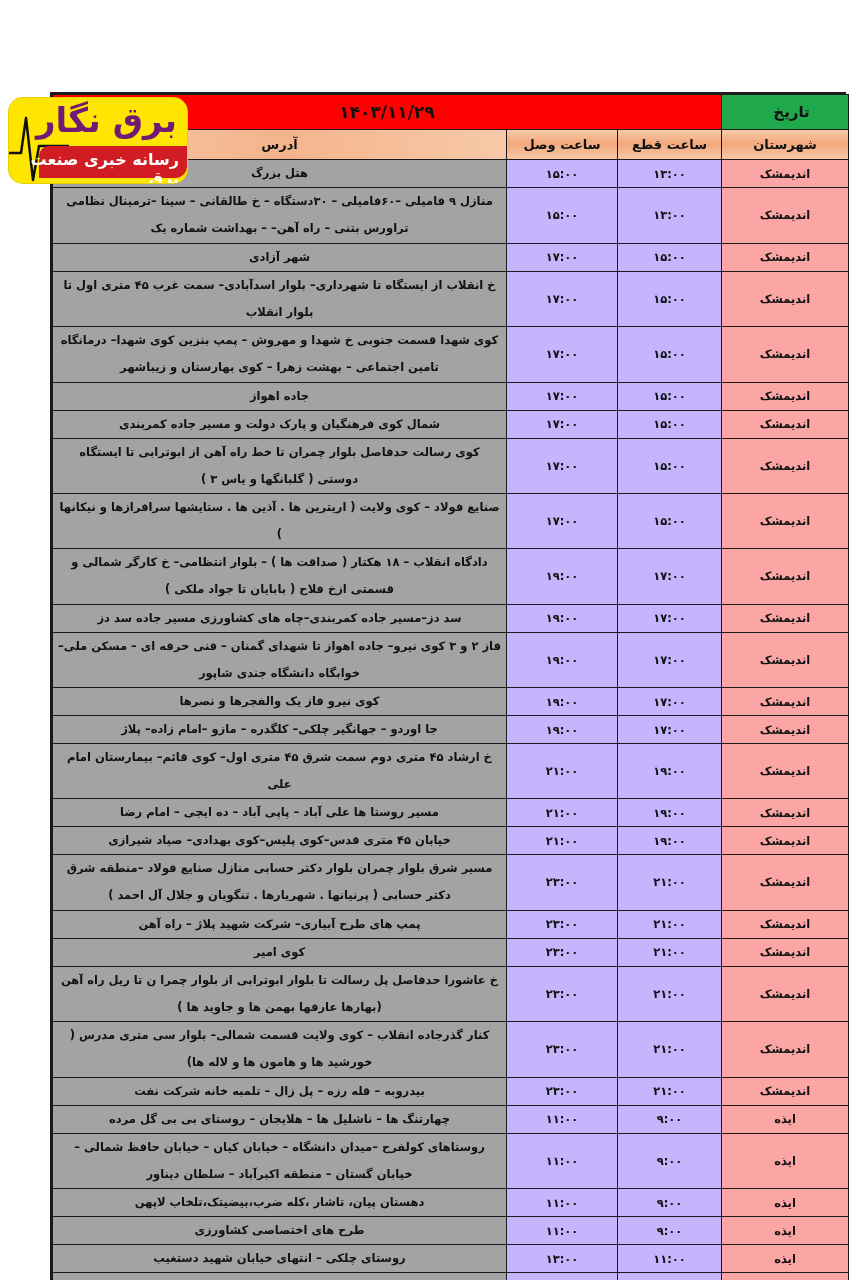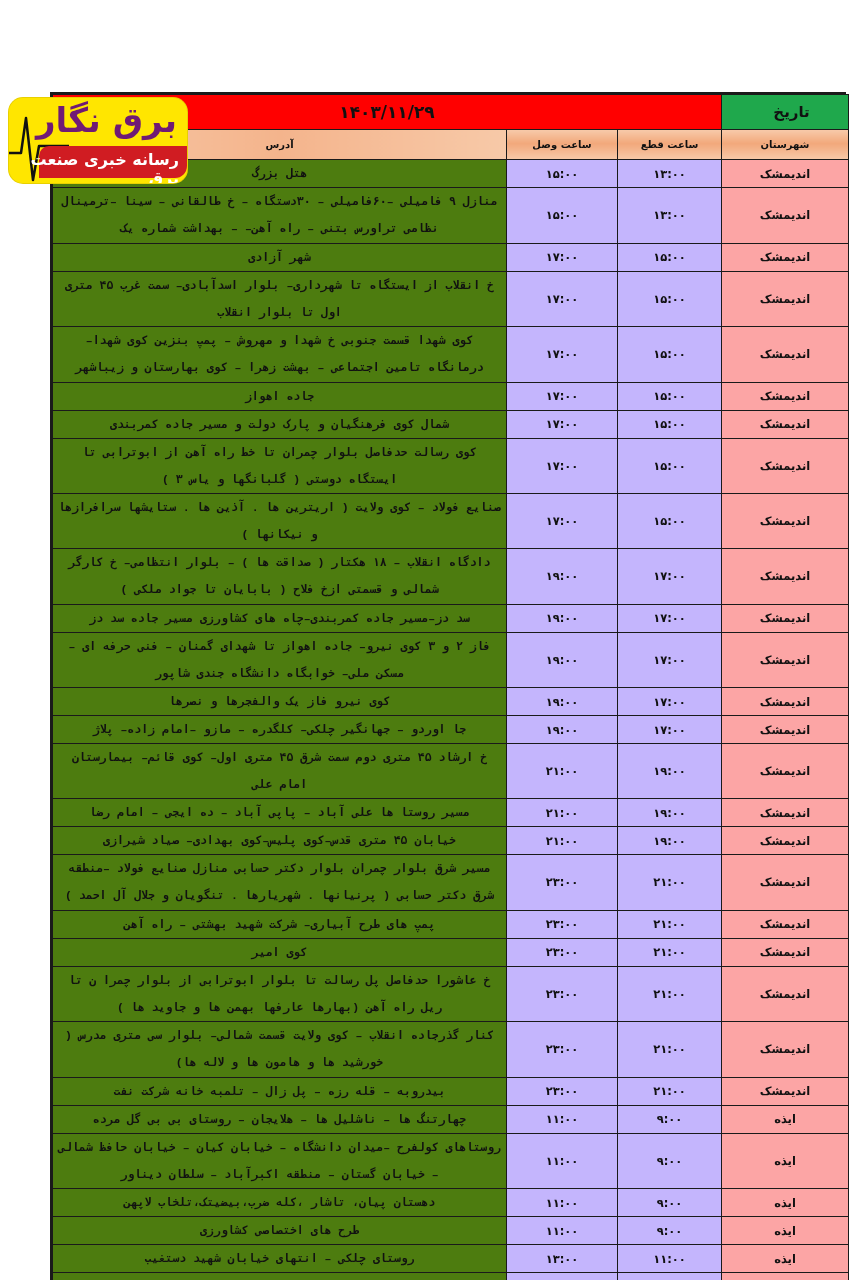--- a/index.html
+++ b/index.html
@@ -13,29 +13,29 @@
   }
   table { border-collapse: collapse; width: 100%; table-layout: fixed; direction: rtl; }
   td, th {
     border: 1.5px solid #1a1a1a; text-align: center; vertical-align: middle;
     font-size: 11.5px; font-weight: bold; color: #111; padding: 0 4px; box-sizing: border-box;
   }
   .row-date td { height: 35px; }
   .date-label { background: #1fa84c; font-size: 15px; padding-left: 17px; }
   .date-value { background: #ff0000; font-size: 17px; letter-spacing: 1px; }
   .row-head th {
-    height: 30px; font-size: 10px;
+    height: 30px; font-size: 13px;
     background: linear-gradient(to bottom, #f7c9a8 0%, #f2a87b 45%, #f7c9a8 100%);
   }
   .row-head th.addr-h {
     background: linear-gradient(to right, #f7c9a8 0%, #f4b48c 50%, #f7c9a8 100%);
   }
   td.city { background: #fca5a5; font-weight: bold; }
   td.time { background: #c4b5fd; font-weight: bold; letter-spacing: 0.5px; }
-  td.addr { background: #4d7c0f; line-height: 27px; font-family: Liberation Mono, monospace; }
+  td.addr { background: #a3a3a3; line-height: 27px; }
   tr.single td { height: 27px; }
   tr.double td { height: 55.5px; }
 
   .logo {
     position: absolute; left: 9px; top: 98px; width: 178px; height: 85px;
     background: #ffe600; border-radius: 14px; overflow: hidden;
     box-shadow: 0 0 0 1px #e8d000;
   }
   .logo .title {
     position: absolute; right: 10px; top: 2px; font-size: 34px; font-weight: bold;
@@ -178,21 +178,21 @@
         <tr class="double">
     <td class="city">اندیمشک</td>
     <td class="time">۲۱:۰۰</td>
     <td class="time">۲۳:۰۰</td>
     <td class="addr">مسیر شرق بلوار چمران بلوار دکتر حسابی منازل صنایع فولاد –منطقه شرق دکتر حسابی ( پرنیانها . شهریارها . تنگویان و جلال آل احمد )</td>
   </tr>
         <tr class="single">
     <td class="city">اندیمشک</td>
     <td class="time">۲۱:۰۰</td>
     <td class="time">۲۳:۰۰</td>
-    <td class="addr">پمپ های طرح آبیاری– شرکت شهید بهشتی – راه آهن</td>
+    <td class="addr">پمپ های طرح آبیاری– شرکت شهید پلاژ – راه آهن</td>
   </tr>
         <tr class="single">
     <td class="city">اندیمشک</td>
     <td class="time">۲۱:۰۰</td>
     <td class="time">۲۳:۰۰</td>
     <td class="addr">کوی امیر</td>
   </tr>
         <tr class="double">
     <td class="city">اندیمشک</td>
     <td class="time">۲۱:۰۰</td>

